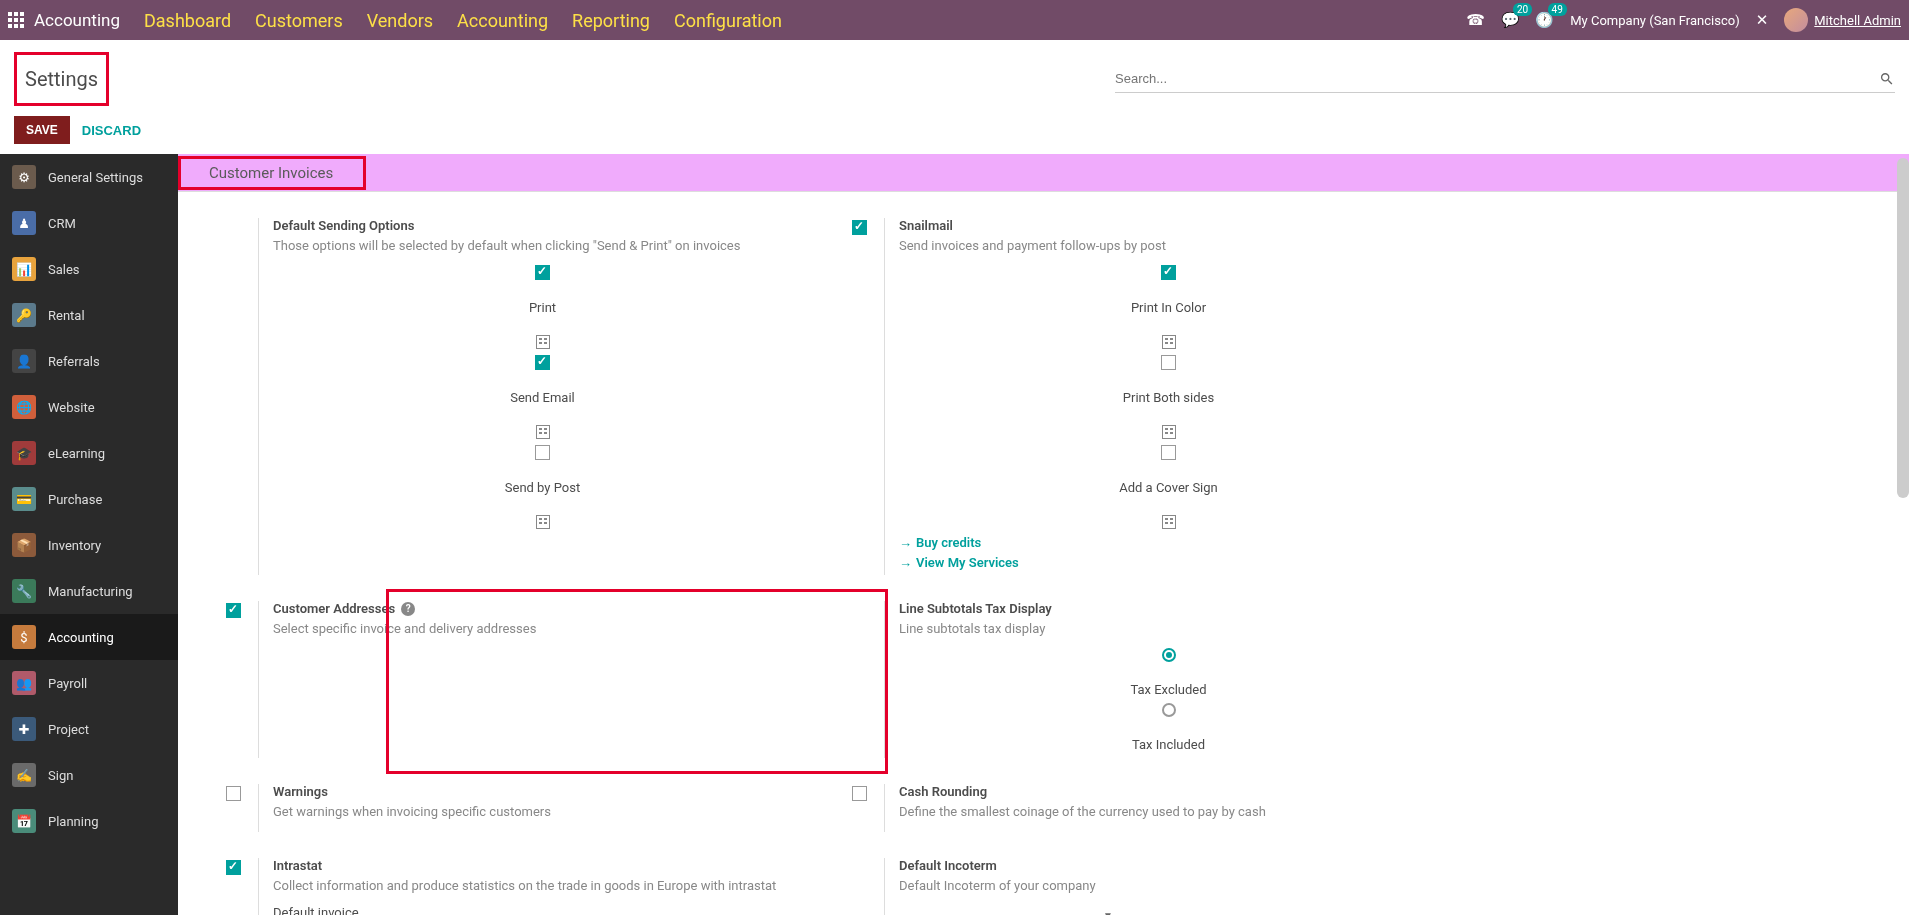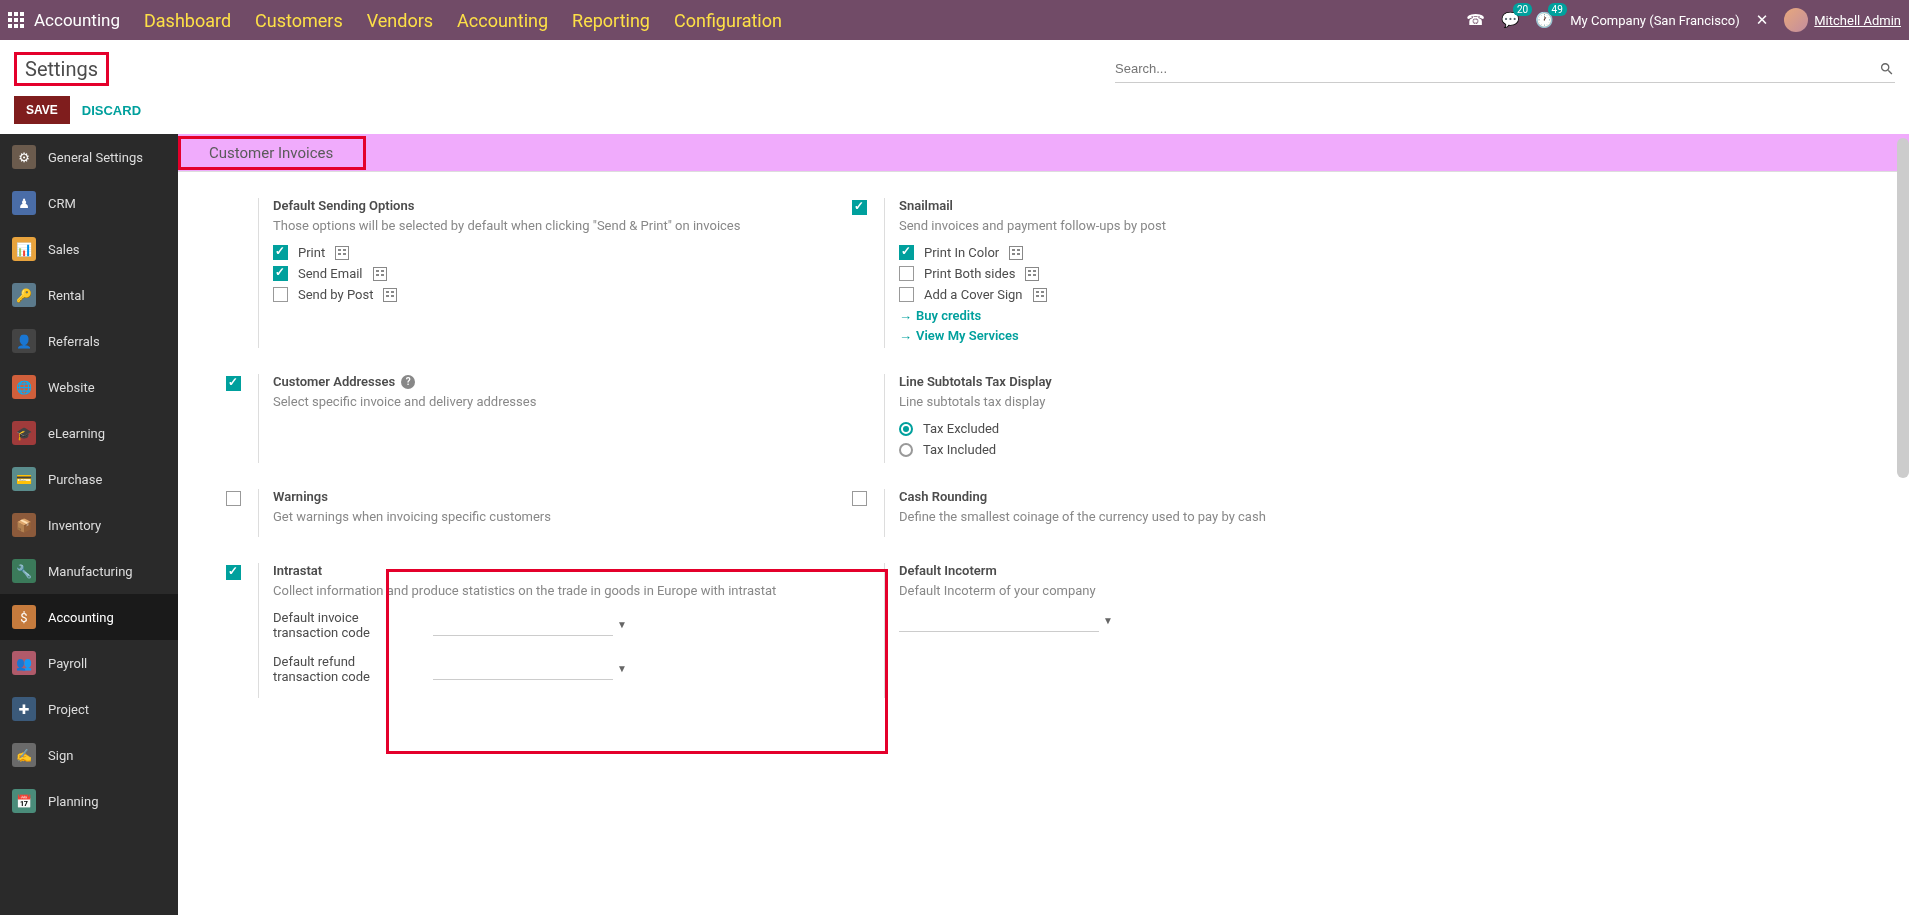--- a/index.html
+++ b/index.html
@@ -14,21 +14,21 @@
 .nav-item { color: #fde047; cursor: pointer; font-size: 18px; }
 .nav-right { margin-left: auto; display:flex; align-items:center; gap:16px; }
 .nav-icon { cursor:pointer; font-size:15px; position:relative; }
 .badge { position:absolute; top:-8px; left:12px; background:#00a09d; color:#fff; font-size:10px; padding:1px 4px; border-radius:6px; }
 .company { font-size:13px; }
 .avatar { width:24px; height:24px; border-radius:50%; background:linear-gradient(135deg,#e8a87c,#c38d9e); display:inline-block; }
 .user-block { display:flex; align-items:center; gap:6px;text-decoration:underline; }
 
 
 .title-row { display:flex; align-items:center; padding:12px 14px 4px; }
-.title-box { border:3px solid #e4002b; padding:2px 8px; }
+.title-box { border:3px solid #e4002b; padding:12px 8px; }
 .title { font-size:20px; color:#4c4c4c; }
 .search-wrap { margin-left:auto; width:780px; display:flex; align-items:center; border-bottom:1px solid #ccc; padding:2px 0; }
 .search-wrap input { border:none; outline:none; width:100%; font-size:13px; color:#888; padding:4px 0; }
 .search-icon-svg { width:16px; height:16px; fill:#666; cursor:pointer; }
 
 
 .action-bar { padding:6px 14px 10px; display:flex; gap:12px; align-items:center; }
 .btn-save { background:#7f1d1d; color:#fff; border:none; padding:7px 12px; font-weight:600; font-size:12px; cursor:pointer; }
 .btn-discard { color:#00a09d; background:none; border:none; font-size:13px; font-weight:600; cursor:pointer; }
 
@@ -55,21 +55,21 @@
 .setting-check { width:18px; padding-top:2px; }
 .chk { width:15px; height:15px; border:1px solid #999; background:#fff; cursor:pointer; display:inline-block; position:relative; }
 .chk.checked { background:#00a09d; border-color:#00a09d; }
 .chk.checked::after { content:'✓'; color:#fff; position:absolute; top:-2px; left:1px; font-size:12px; font-weight:bold; }
 .radio { width:14px; height:14px; border:2px solid #999; border-radius:50%; display:inline-block; cursor:pointer; position:relative; }
 .radio.sel { border-color:#00a09d; }
 .radio.sel::after { content:''; position:absolute; width:6px; height:6px; background:#00a09d; border-radius:50%; top:2px; left:2px; }
 .setting-body { flex:1; border-left:1px solid #ddd; padding-left:14px; }
 .setting-label { font-weight:600; color:#4c4c4c; font-size:13px; margin-bottom:4px; display:flex; align-items:center; gap:6px; }
 .setting-desc { color:#888; font-size:13px; margin-bottom:10px; line-height:1.4; }
-.opt-row { display:flex; align-items:center; gap:10px; margin:6px 0; font-size:13px; }
+.opt-row { display:flex; align-items:center; gap:20px; margin:6px 0; font-size:13px;flex-direction:column; }
 .opt-row .chk { flex-shrink:0; }
 .opt-label { color:#4c4c4c; }
 .ext-icon { color:#888; font-size:14px; cursor:pointer; }
 .link-row { color:#00a09d; font-weight:600; font-size:13px; cursor:pointer; margin:5px 0; display:flex; align-items:center; gap:4px; }
 .arrow { font-weight:bold; }
 .help-icon { width:14px; height:14px; border-radius:50%; background:#888; color:#fff; font-size:10px; display:inline-flex; align-items:center; justify-content:center; cursor:pointer; }
 .field-row { display:flex; align-items:center; gap:20px; margin:6px 0 14px; }
 .field-label { width:140px; font-size:13px; color:#4c4c4c; }
 .dropdown { width:180px; border:none; border-bottom:1px solid #ccc; padding:3px 0; background:transparent; font-size:13px; cursor:pointer; }
 .dropdown-caret { margin-left:-16px; color:#666; pointer-events:none; font-size:10px; }

